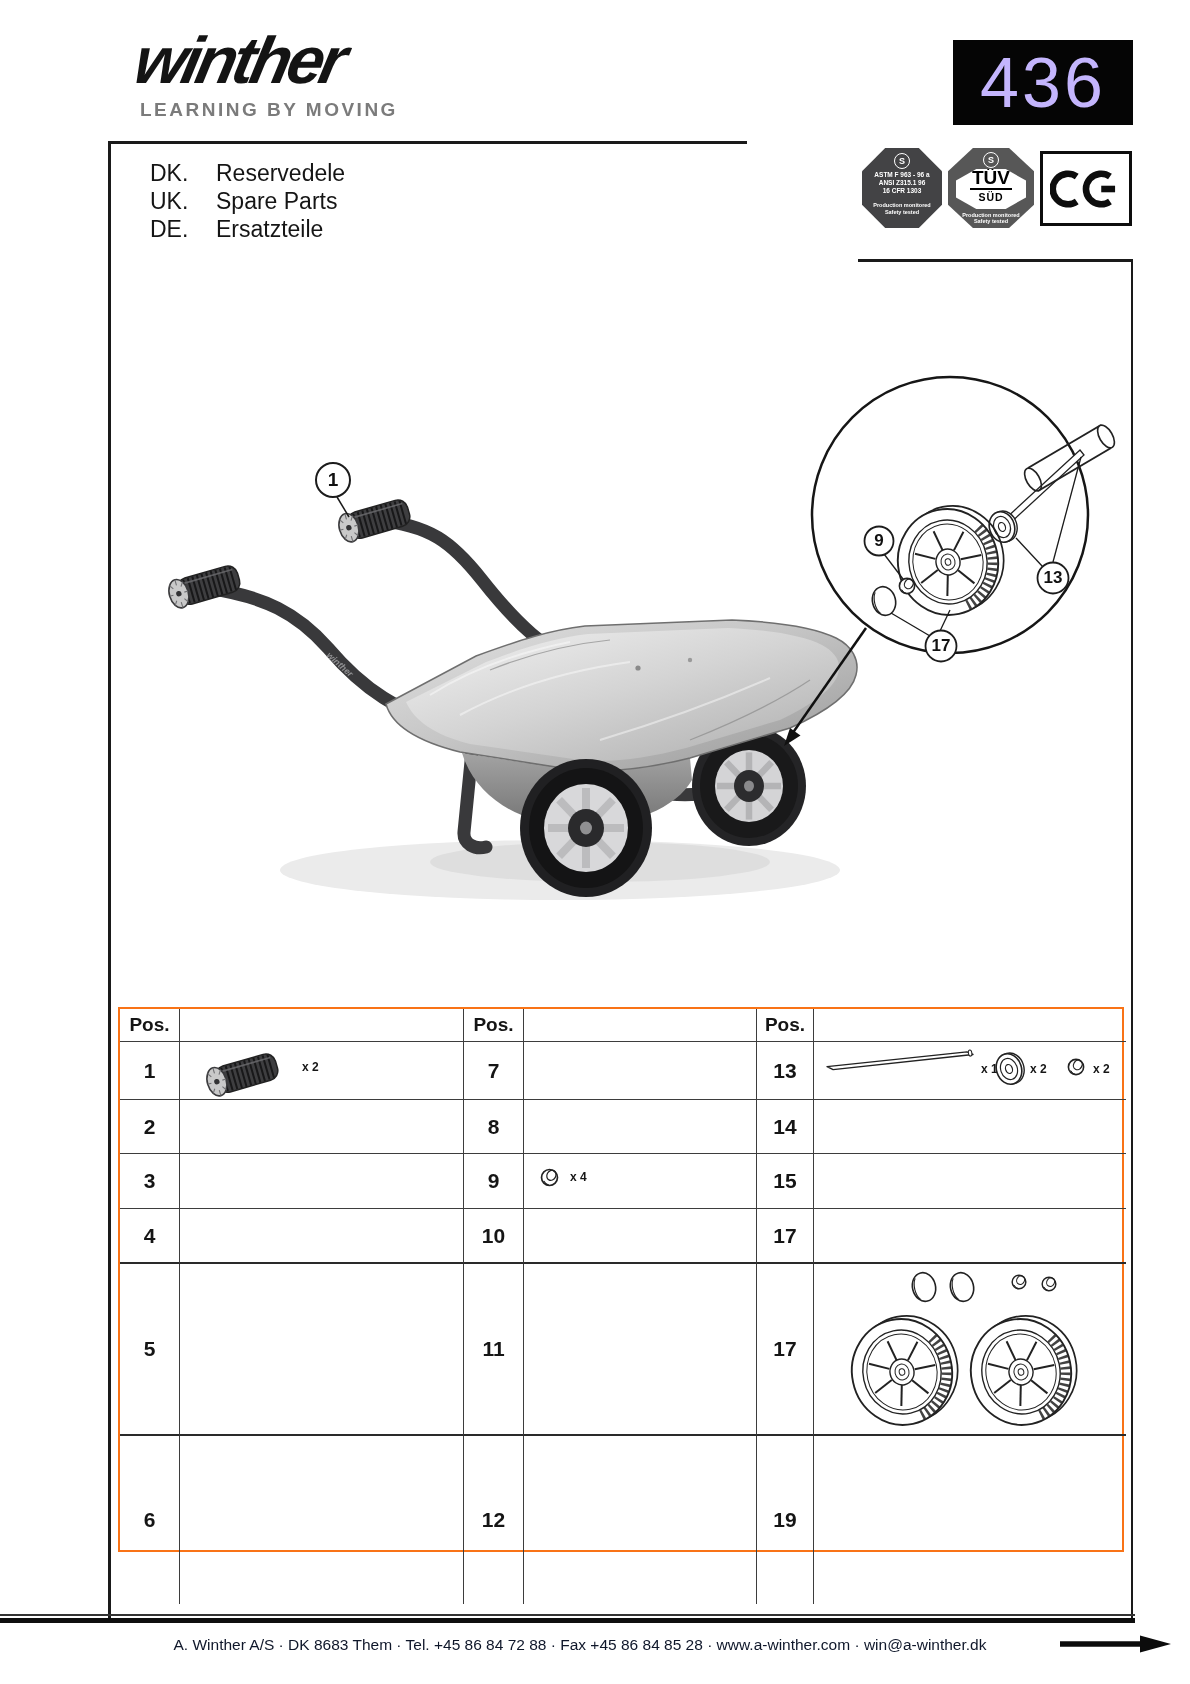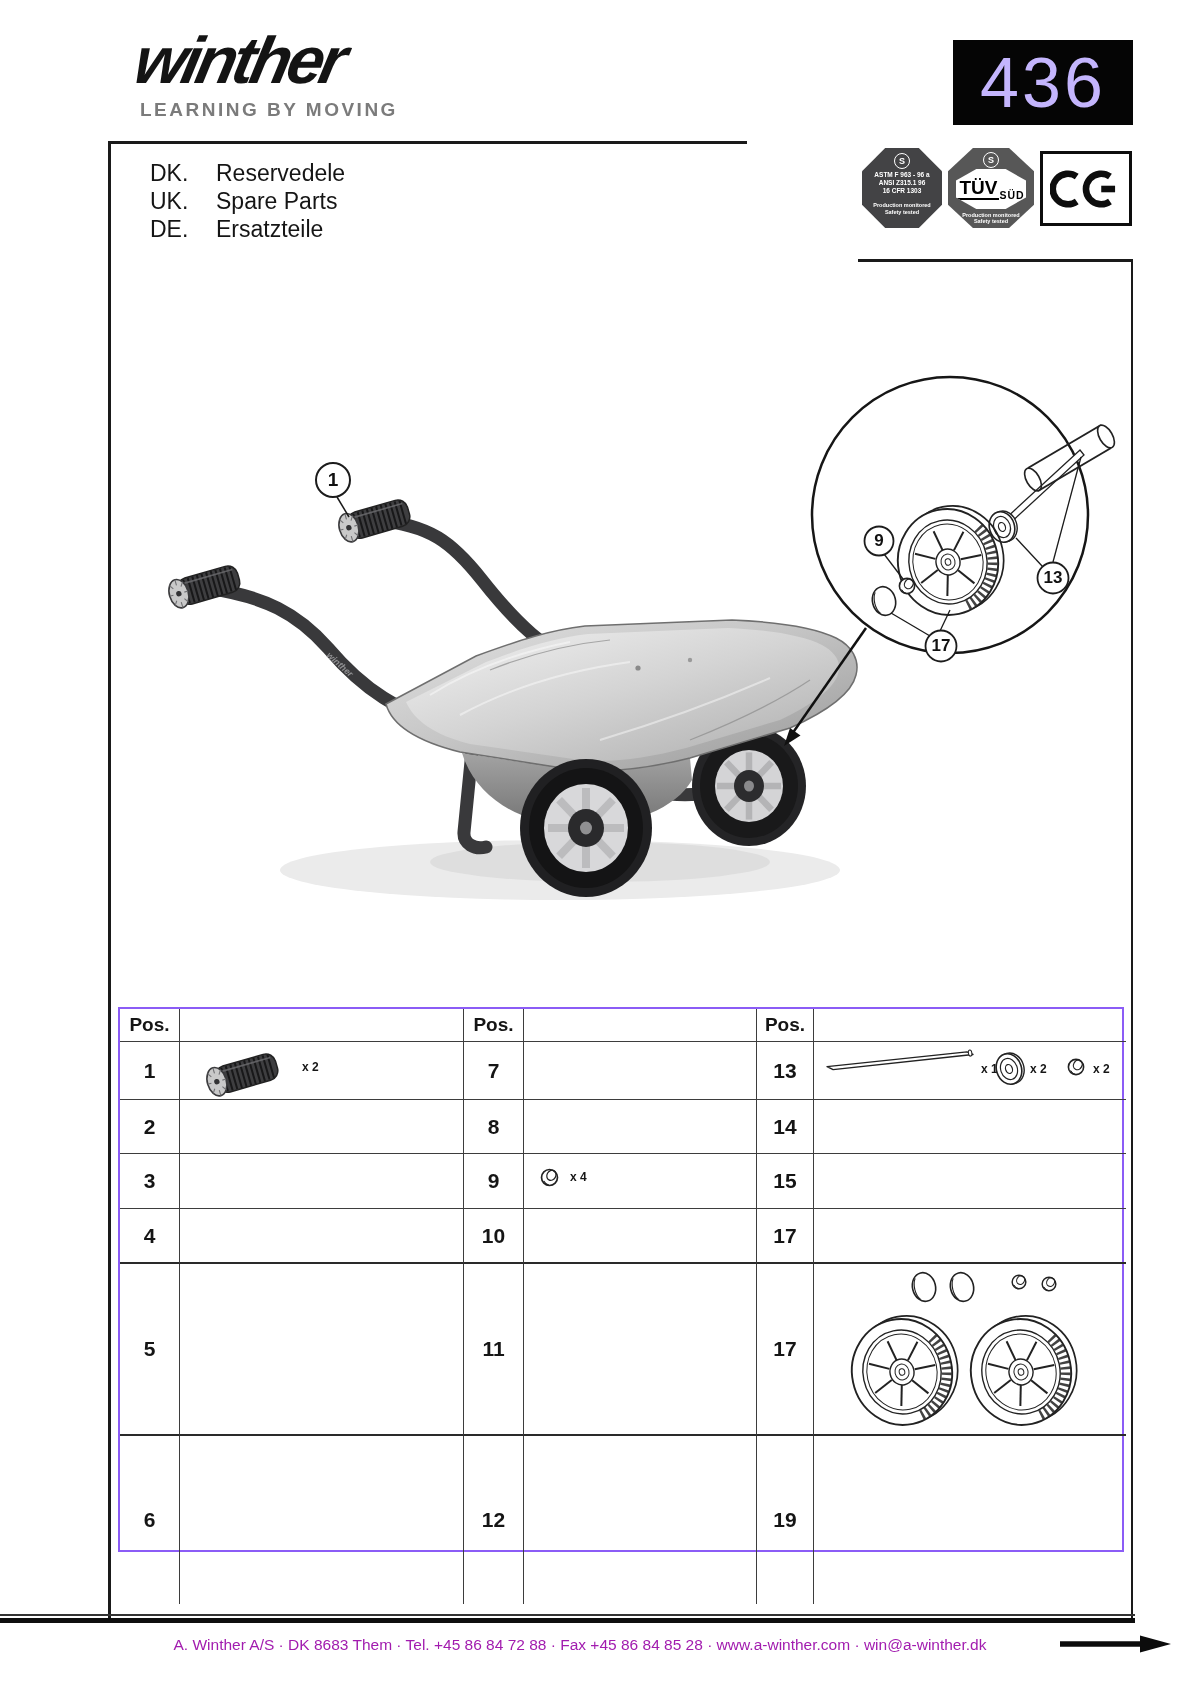--- a/index.html
+++ b/index.html
@@ -23,47 +23,47 @@
   .octo{clip-path:polygon(29% 0,71% 0,100% 29%,100% 71%,71% 100%,29% 100%,0 71%,0 29%);}
   .astm{left:862px;top:148px;width:80px;height:80px;background:#434345;color:#fff;
         text-align:center;}
   .astm .lines{margin-top:2px;font-size:6.5px;font-weight:bold;line-height:8px;}
   .astm .bfoot{margin-top:7px;font-size:5.5px;font-weight:bold;line-height:6.5px;}
   .smark{width:14px;height:14px;border:1.2px solid #fff;border-radius:50%;
         margin:5px auto 2px auto;display:flex;align-items:center;justify-content:center;
         font-size:9px;font-weight:bold;color:#fff;}
   .tuv{left:948px;top:148px;width:86px;height:80px;background:#575757;}
   .tuv-inner{left:8px;top:21px;width:70px;height:40px;background:#fff;
-        display:flex;flex-direction:row;align-items:center;justify-content:center;color:#000;}
+        display:flex;flex-direction:column;align-items:center;justify-content:flex-start;color:#000;}
   .tuv-title{font-size:19px;font-weight:bold;line-height:18px;border-bottom:2.5px solid #000;padding:0 2px 1px 2px;}
-  .tuv-sub{font-size:10.5px;font-weight:bold;letter-spacing:1px;margin-top:11px;}
+  .tuv-sub{font-size:10.5px;font-weight:bold;letter-spacing:1px;margin-top:1px;}
   .tuv .bfoot{position:absolute;bottom:4px;left:0;right:0;text-align:center;
         color:#fff;font-size:5.5px;font-weight:bold;line-height:6px;}
   .tuv .smark{margin-top:4px;}
   .ce-box{left:1040px;top:151px;width:92px;height:75px;background:#fff;border:3px solid #0d0d0d;
         box-sizing:border-box;display:flex;align-items:center;justify-content:center;}
   
   .parts-table{left:118px;top:1007px;width:1006px;height:545px;display:grid;
         grid-template-columns:60px 284px 60px 233px 57px 312px;
         grid-template-rows:33px 58px 54px 55px 55px 172px 168px;
-        border:2px solid #8b5cf6;box-sizing:border-box;background:#fff;}
+        border:2px solid #f97316;box-sizing:border-box;background:#fff;}
   .t-cell{border-right:1px solid #3d3d3d;border-bottom:1px solid #3d3d3d;
         position:relative;box-sizing:border-box;}
   .t-cell.last-col{border-right:none;}
   .t-cell.last-row{border-bottom:none;}
   .t-cell.hb{border-bottom-width:2px;border-bottom-color:#2a2a2a;}
   .pos{display:flex;align-items:center;justify-content:center;font-weight:bold;}
   .head-cell{font-size:19px;}
   .pos-num{font-size:21px;}
   .qty{position:absolute;font-size:12px;font-weight:bold;color:#161616;}
   .part{position:absolute;}
   
   .footer-rule-thin{left:0;top:1614px;width:1135px;height:1.5px;background:#333;}
   .footer-rule{left:0;top:1618px;width:1135px;height:4.5px;background:#0e0e0e;}
-  .footer-text{left:0;top:1636px;width:1160px;text-align:center;font-size:15.5px;color:#a21caf;}
+  .footer-text{left:0;top:1636px;width:1160px;text-align:center;font-size:15.5px;color:#0f172a;}
 </style>
 </head>
 <body>
 
 <svg width="0" height="0" style="position:absolute" aria-hidden="true">
   <defs>
     <g id="sym-capnut">
       <circle cx="10" cy="10" r="7.6" fill="#fff" stroke="#222" stroke-width="1.6"></circle>
       <ellipse cx="11.8" cy="7.9" rx="4.2" ry="5" transform="rotate(28 11.8 7.9)" fill="none" stroke="#222" stroke-width="1.2"></ellipse>
       <path d="M 4.6,13.4 A 7.6,7.6 0 0 0 9.6,17.5" fill="none" stroke="#222" stroke-width="1"></path>

